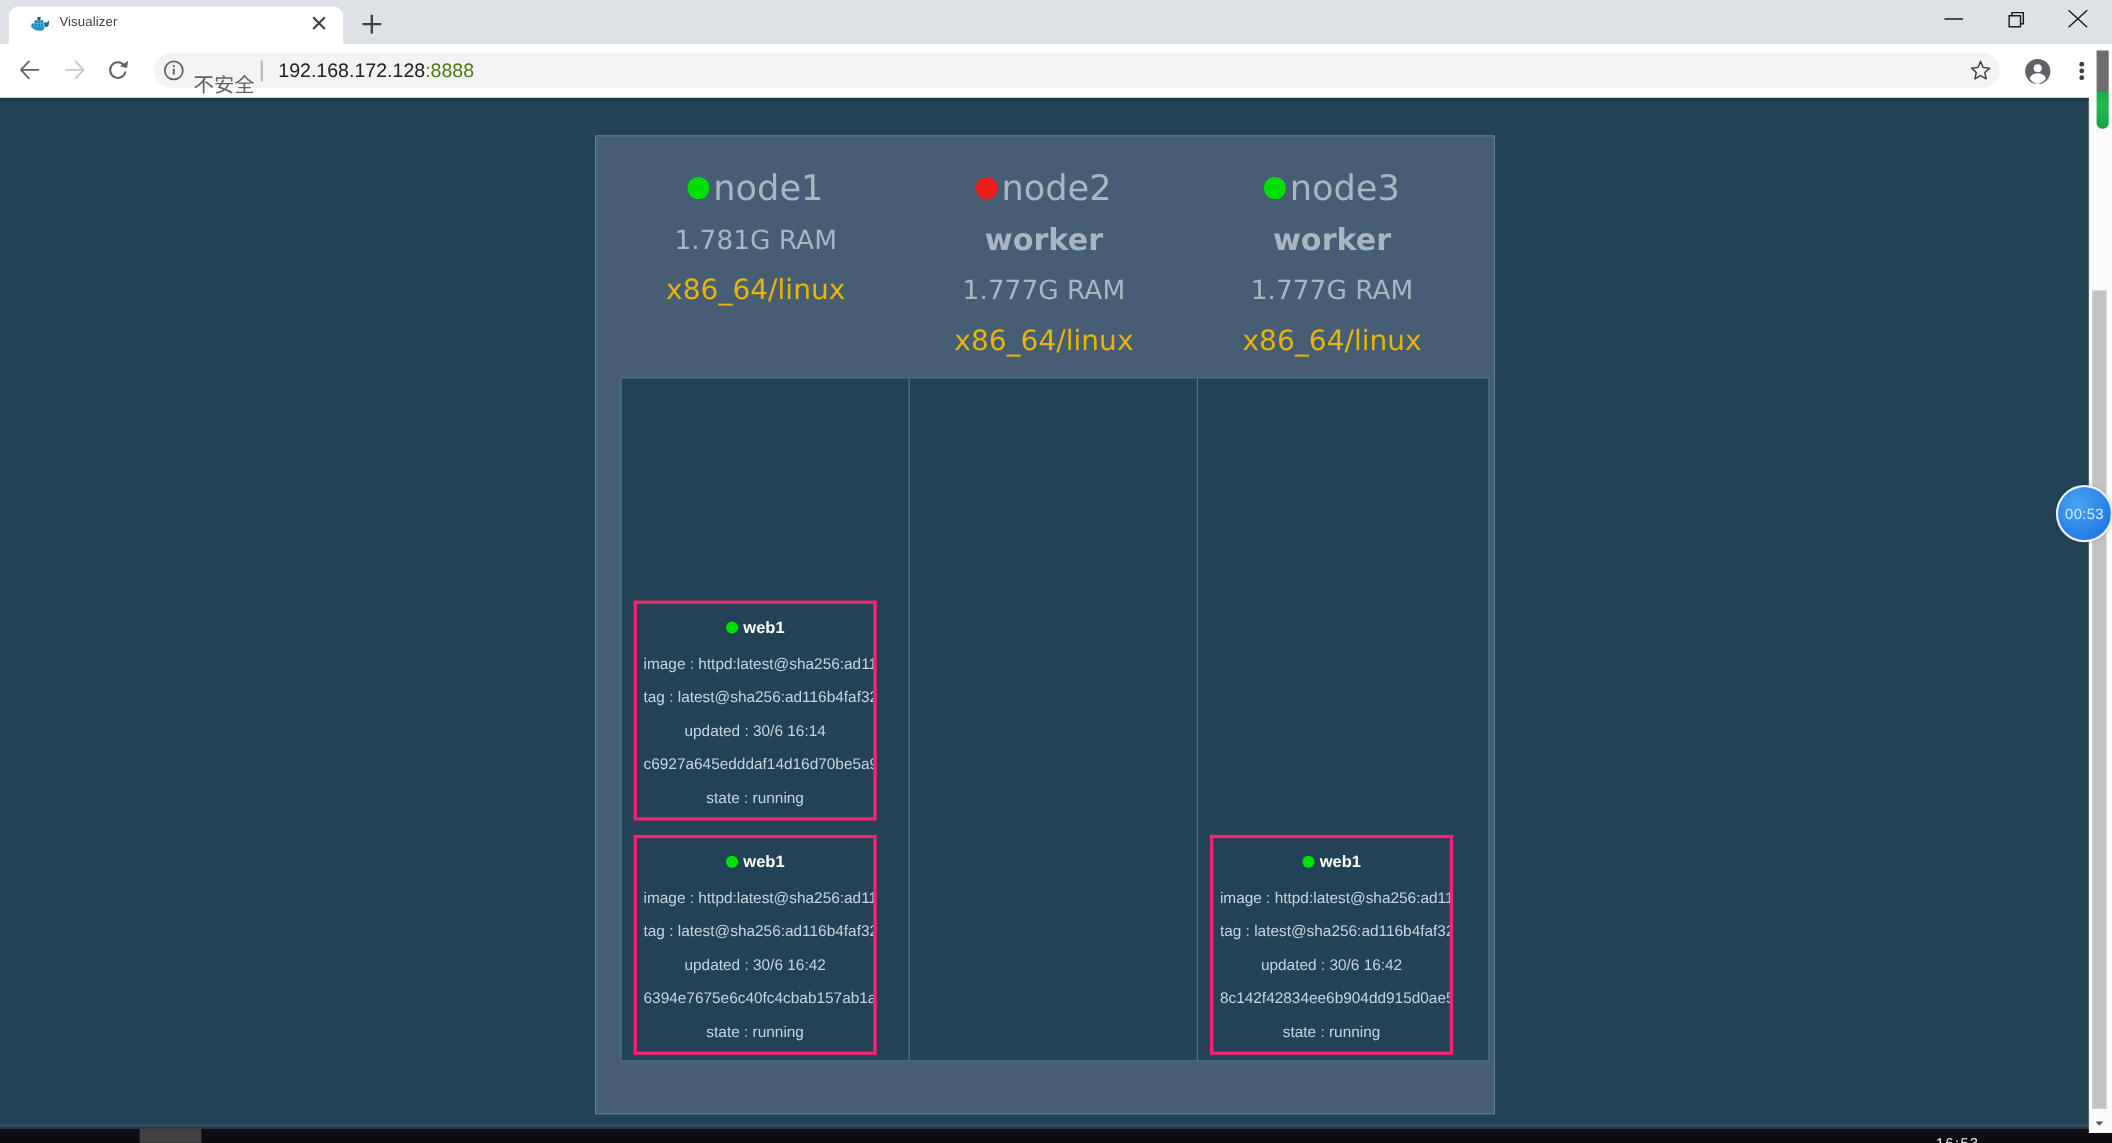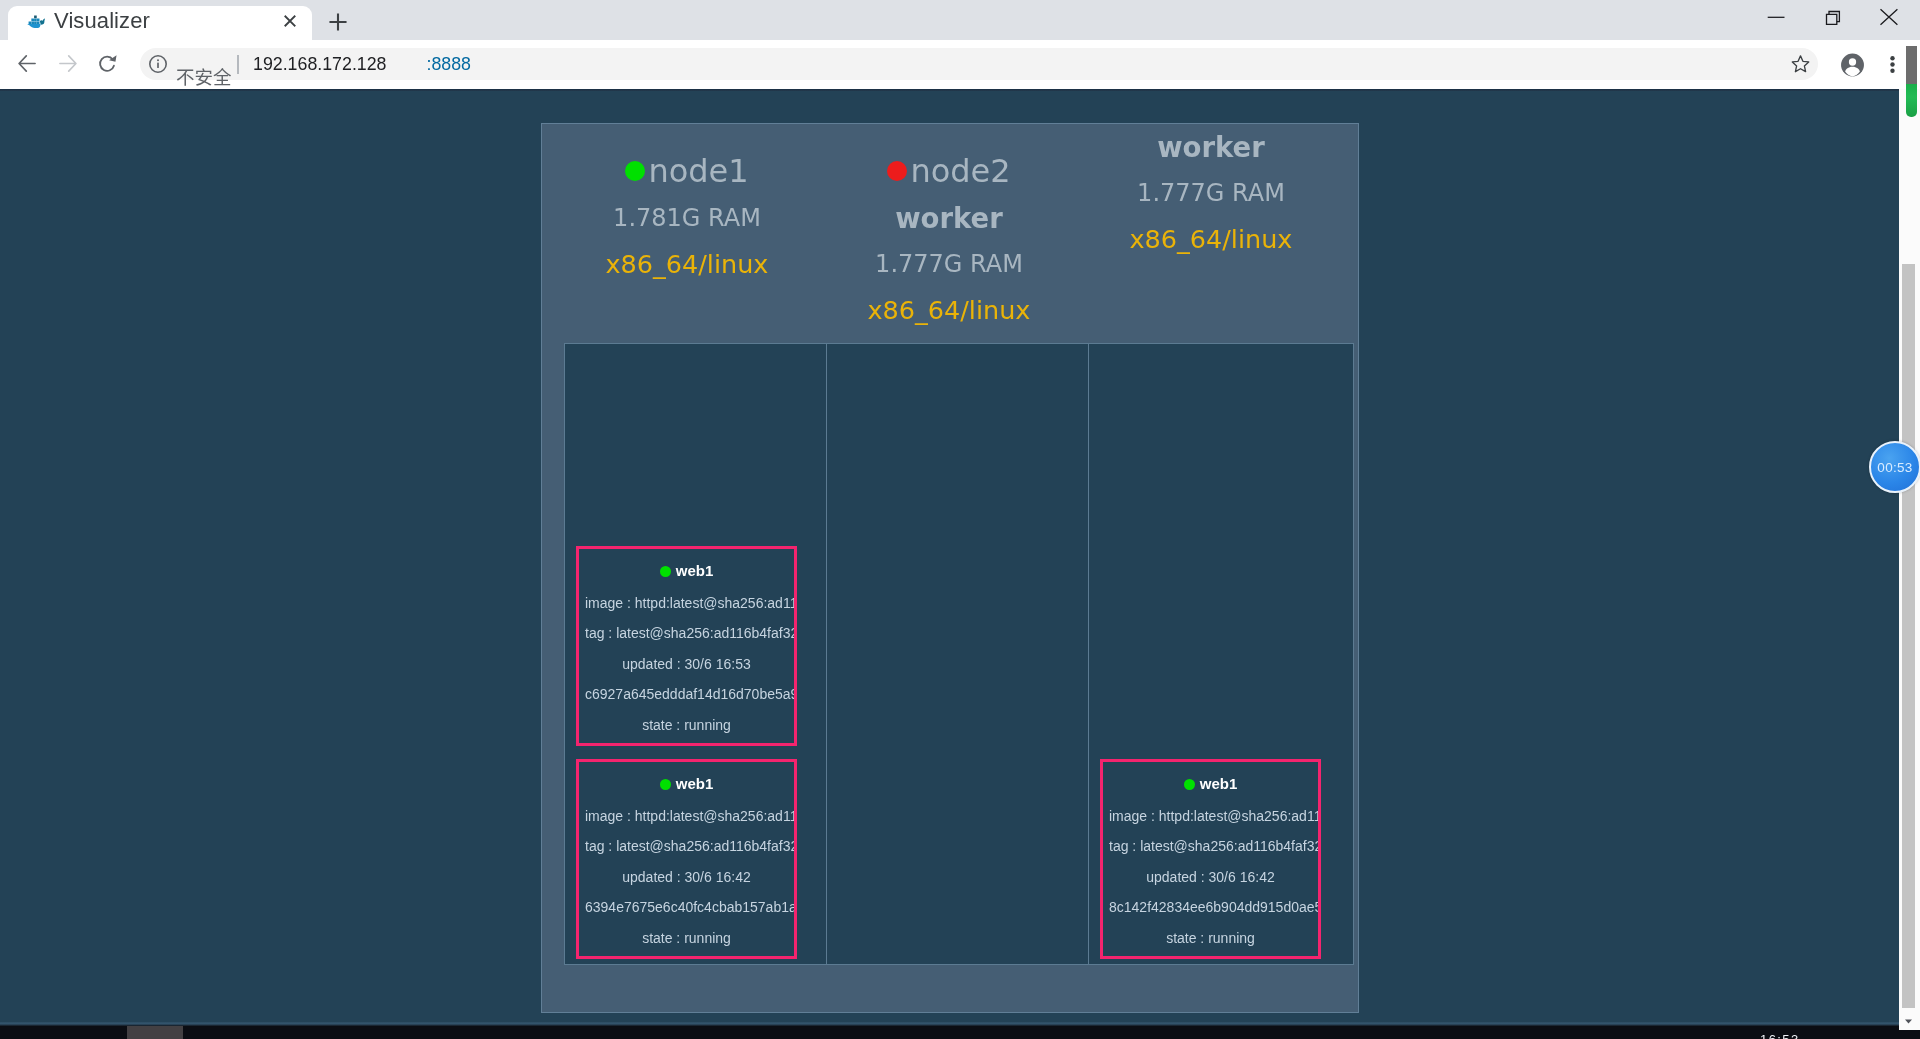--- a/index.html
+++ b/index.html
@@ -10,42 +10,42 @@
     font-family:"Liberation Sans",sans-serif;background:#0d0f14;
   }
   
   #chrome-window{position:absolute;left:0;top:0;width:1920px;height:1026px;background:#fff;}
   #win-bottom-edge{position:absolute;left:0;top:1022px;width:1899px;height:4px;background:linear-gradient(to bottom,#2d4c62 0%,#32546c 40%,#24384a 75%,#0f1419 100%);}
 
   
   #tabstrip{position:absolute;left:0;top:0;width:1920px;height:40px;background:#dee1e6;}
   #tab{position:absolute;left:8px;top:6px;width:304px;height:34px;background:#fff;border-radius:9px 9px 0 0;}
   #tab-favicon{position:absolute;left:19px;top:9px;width:18px;height:13px;}
-  #tab-title{position:absolute;left:46px;top:6px;font-size:22px;color:#3c4043;white-space:nowrap;line-height:17px;letter-spacing:.1px;}
+  #tab-title{position:absolute;left:46px;top:6px;font-size:12px;color:#3c4043;white-space:nowrap;line-height:17px;letter-spacing:.1px;}
   #tab-close{position:absolute;left:271px;top:4px;width:22px;height:22px;}
   #new-tab{position:absolute;left:325px;top:9px;width:26px;height:26px;}
 
   
   .win-ctrl{position:absolute;top:0;height:32px;width:46px;}
   #win-min{left:1754px;}
   #win-max{left:1811px;}
   #win-close{left:1867px;}
 
   
   #toolbar{position:absolute;left:0;top:40px;width:1920px;height:49px;background:#fff;}
   .tb-icon{position:absolute;top:14px;}
   #nav-back{left:18px;width:18px;height:19px;}
   #nav-fwd{left:59px;width:18px;height:19px;}
   #nav-reload{left:98px;width:19px;height:19px;}
   #omnibox{position:absolute;left:140px;top:8px;width:1678px;height:32px;background:#f3f3f3;border-radius:16px;}
   #info-icon{position:absolute;left:148px;top:14px;width:20px;height:20px;}
   #secure-label{position:absolute;left:176px;top:12px;font-size:18.5px;color:#5f6368;line-height:24px;white-space:nowrap;font-family:"Liberation Sans","Noto Sans CJK SC","DejaVu Sans",sans-serif;margin-top:14px;}
   #url-sep{position:absolute;left:237px;top:15px;width:1.5px;height:19px;background:#b5b9be;}
   #url-text{position:absolute;left:253px;top:12px;font-size:17.8px;color:#202124;line-height:24px;white-space:nowrap;}
-  #url-text .dim{color:#0369a1;padding-left:40px;}
+  #url-text .dim{color:#4d7c0f;}
   #star-icon{position:absolute;left:1791px;top:14px;width:19px;height:20px;}
   #profile-icon{position:absolute;left:1840px;top:12px;width:25px;height:26px;}
   #menu-icon{position:absolute;left:1887px;top:16px;width:11px;height:17px;}
 
   
   #toolbar-shadow{position:absolute;left:0;top:89px;width:1899px;height:2px;background:linear-gradient(to bottom,#1b3044,#24394c);z-index:5;}
   #page{position:absolute;left:0;top:89px;width:1899px;height:935px;background:#234256;overflow:hidden;}
 
   
   #scrollbar{position:absolute;left:1899px;top:89px;width:21px;height:941px;background:#fbfbfb;z-index:18;}
@@ -175,21 +175,21 @@
             <div class="node-hdr">
               <div class="node-name"><span class="dot green"></span><span>node1</span></div>
               <div class="node-ram">1.781G RAM</div>
               <div class="node-arch">x86_64/linux</div>
             </div>
             <div class="node-body">
               <div class="task" style="bottom: 218px;">
                 <div class="task-name"><span class="dot green"></span><span>web1</span></div>
                 <div class="task-line clipped">image : httpd:latest@sha256:ad116b</div>
                 <div class="task-line clipped">tag : latest@sha256:ad116b4faf32a5</div>
-                <div class="task-line">updated : 30/6 16:53</div>
+                <div class="task-line">updated : 30/6 16:14</div>
                 <div class="task-line clipped">c6927a645edddaf14d16d70be5a912</div>
                 <div class="task-line">state : running</div>
               </div>
               <div class="task" style="bottom: 5px;">
                 <div class="task-name"><span class="dot green"></span><span>web1</span></div>
                 <div class="task-line clipped">image : httpd:latest@sha256:ad116b</div>
                 <div class="task-line clipped">tag : latest@sha256:ad116b4faf32a5</div>
                 <div class="task-line">updated : 30/6 16:42</div>
                 <div class="task-line clipped">6394e7675e6c40fc4cbab157ab1a8d</div>
                 <div class="task-line">state : running</div>
@@ -200,20 +200,21 @@
             <div class="node-hdr">
               <div class="node-name"><span class="dot red"></span><span>node2</span></div>
               <div class="node-role">worker</div>
               <div class="node-ram">1.777G RAM</div>
               <div class="node-arch">x86_64/linux</div>
             </div>
             <div class="node-body"></div>
           </div>
           <div class="node" style="left: 546px;">
             <div class="node-hdr">
+              <div class="node-name"><span class="dot green"></span><span>node3</span></div>
               <div class="node-role">worker</div>
               <div class="node-ram">1.777G RAM</div>
               <div class="node-arch">x86_64/linux</div>
             </div>
             <div class="node-body">
               <div class="task" style="bottom: 5px;">
                 <div class="task-name"><span class="dot green"></span><span>web1</span></div>
                 <div class="task-line clipped">image : httpd:latest@sha256:ad116b</div>
                 <div class="task-line clipped">tag : latest@sha256:ad116b4faf32a5</div>
                 <div class="task-line">updated : 30/6 16:42</div>

